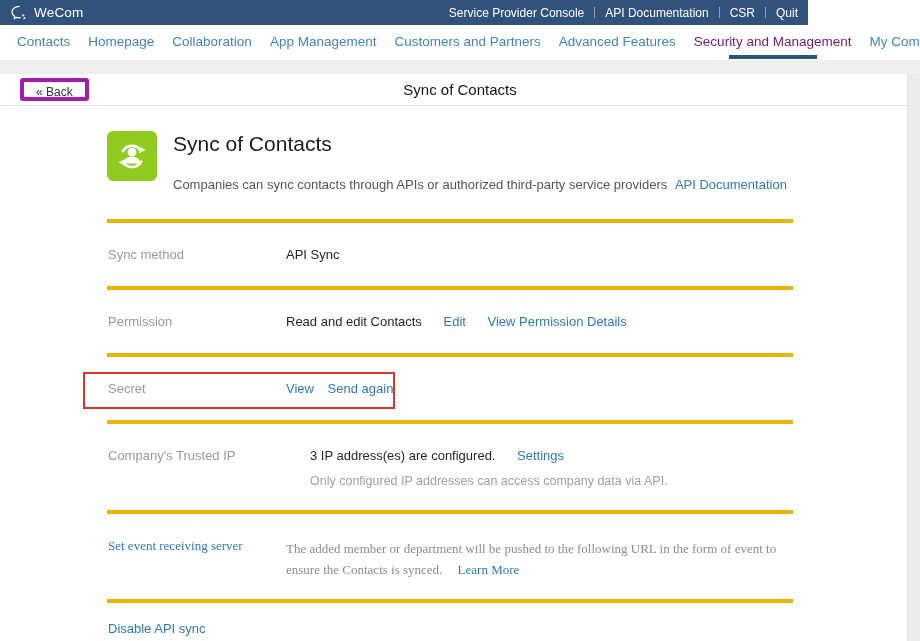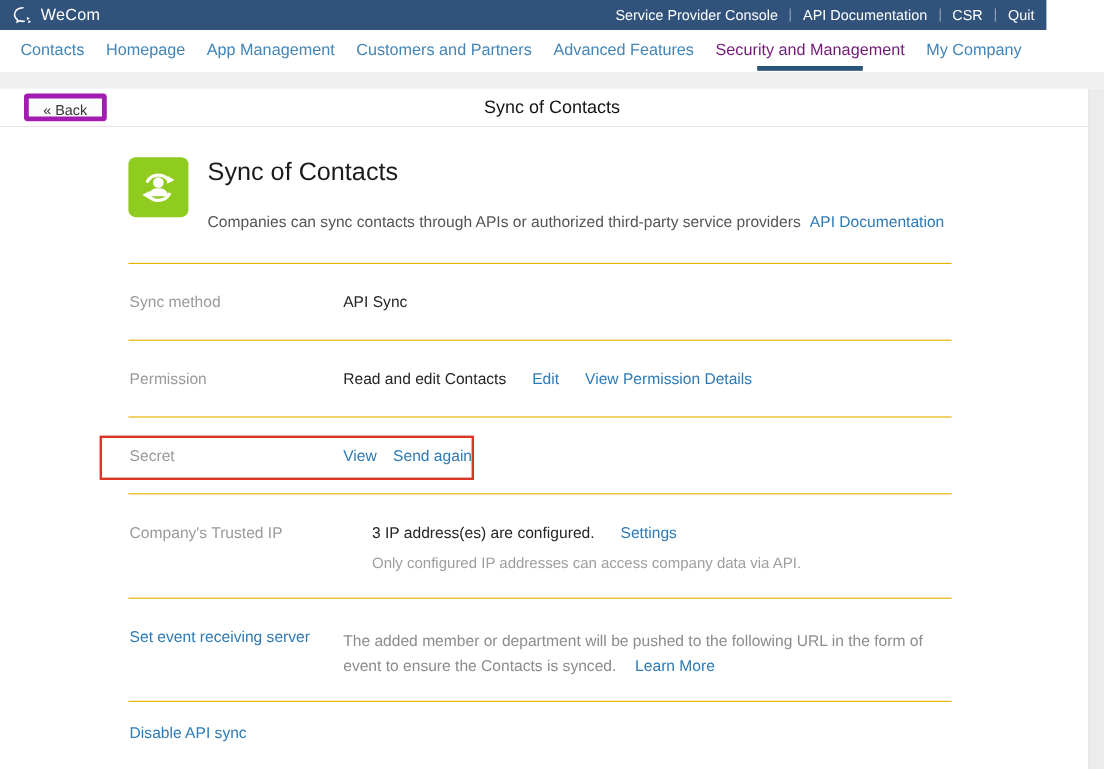--- a/index.html
+++ b/index.html
@@ -5,21 +5,21 @@
   * { margin:0; padding:0; box-sizing:border-box; }
   html,body { width:920px; height:641px; }
   body {
     font-family:"Liberation Sans","DejaVu Sans",sans-serif;
     background:#ffffff; color:#262626; position:relative; overflow:hidden;
     font-size:13px;
   }
 
   
   .topbar {
-    position:absolute; top:0; left:0; width:872px; height:25px;
+    position:absolute; top:0; left:0; width:808px; height:25px;
     background:#30527b; display:flex; align-items:center;
     padding:0 10px; color:#fff;
   }
   .brand { display:flex; align-items:center; gap:6px; }
   .brand-name { font-size:13.5px; color:#fff; letter-spacing:.2px; }
   .tb-right { margin-left:auto; display:flex; align-items:center; gap:10px; }
   .tb-link { font-size:12px; color:#ffffff; cursor:pointer; white-space:nowrap; }
   .tb-sep { width:1px; height:11px; background:rgba(255,255,255,.45); }
 
   
@@ -63,29 +63,29 @@
   .app-icon {
     width:50px; height:50px; border-radius:6px; background:#8fcc1f;
     display:flex; align-items:center; justify-content:center; flex-shrink:0;
   }
   .page-head-text { margin-left:16px; padding-top:1px; }
   .page-title { font-size:21px; color:#1a1a1a; font-weight:400; }
   .page-subtitle { margin-top:21px; font-size:13px; color:#555; }
   a.blue, .blue-link { color:#2e7ab4; text-decoration:none; cursor:pointer; }
 
   .rows { margin:27px 114px 0 107px; }
-  .row { display:flex; border-top:1px solid #eab308; padding:24px 0 24px 1px; position:relative; }
+  .row { display:flex; border-top:4px solid #eab308; padding:24px 0 24px 1px; position:relative; }
   .row-label { width:178px; flex-shrink:0; color:#9a9a9a; font-size:13px; }
   .row-body { font-size:13px; color:#262626; }
   .inline-link { margin-left:18px; }
   .inline-link.tight { margin-left:10px; }
   .row-note { margin-top:11px; font-size:12.5px; color:#9e9e9e; }
   .row-desc { max-width:548px; line-height:21px; color:#8c8c8c; }
   .row.trusted { padding-bottom:22px;gap:24px; }
-  .row.event { padding-bottom:19px; }
+  .row.event { padding-bottom:19px;font-family:Liberation Serif, serif; }
   .row.disable { padding:18px 0 20px 1px; }
 
   .red-box {
     position:absolute; left:-24px; top:15px; width:312px; height:37px;
     border:2px solid #da3527; pointer-events:none;
   }
 
   
   .scrollbar {
     position:absolute; top:74px; right:0; width:13px; bottom:0;
@@ -113,20 +113,21 @@
     <span class="tb-sep"></span>
     <span class="tb-link">CSR</span>
     <span class="tb-sep"></span>
     <span class="tb-link">Quit</span>
   </div>
 </div>
 
 <div class="navbar">
   <div class="nav-item">Contacts</div>
   <div class="nav-item">Homepage</div>
+  <div class="nav-item">Collaboration</div>
   <div class="nav-item">App Management</div>
   <div class="nav-item">Customers and Partners</div>
   <div class="nav-item">Advanced Features</div>
   <div class="nav-item active">Security and Management</div>
   <div class="nav-item">My Company</div>
 </div>
 
 <div class="gray-strip"></div>
 
 <div class="subheader">

